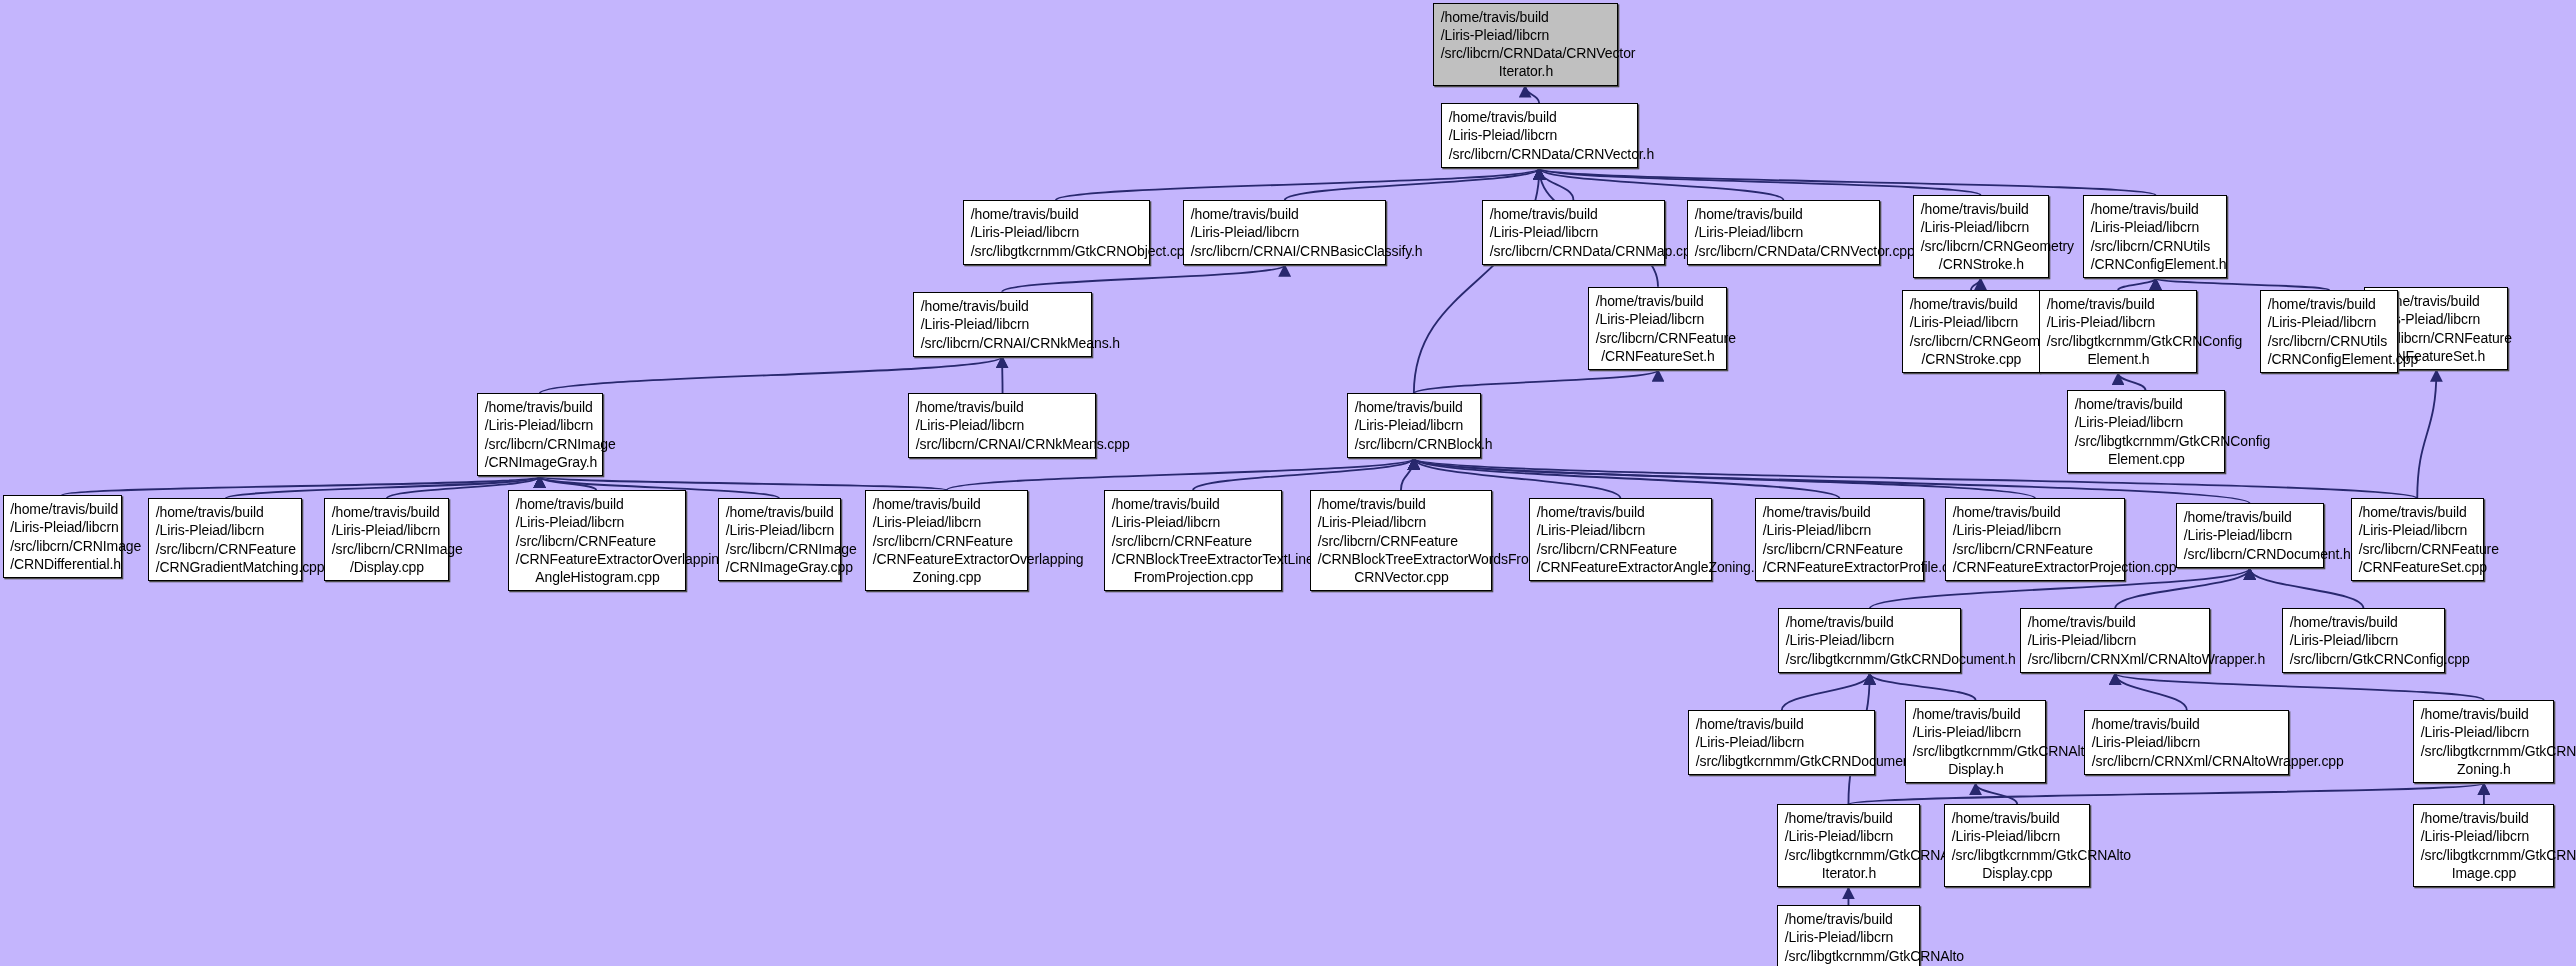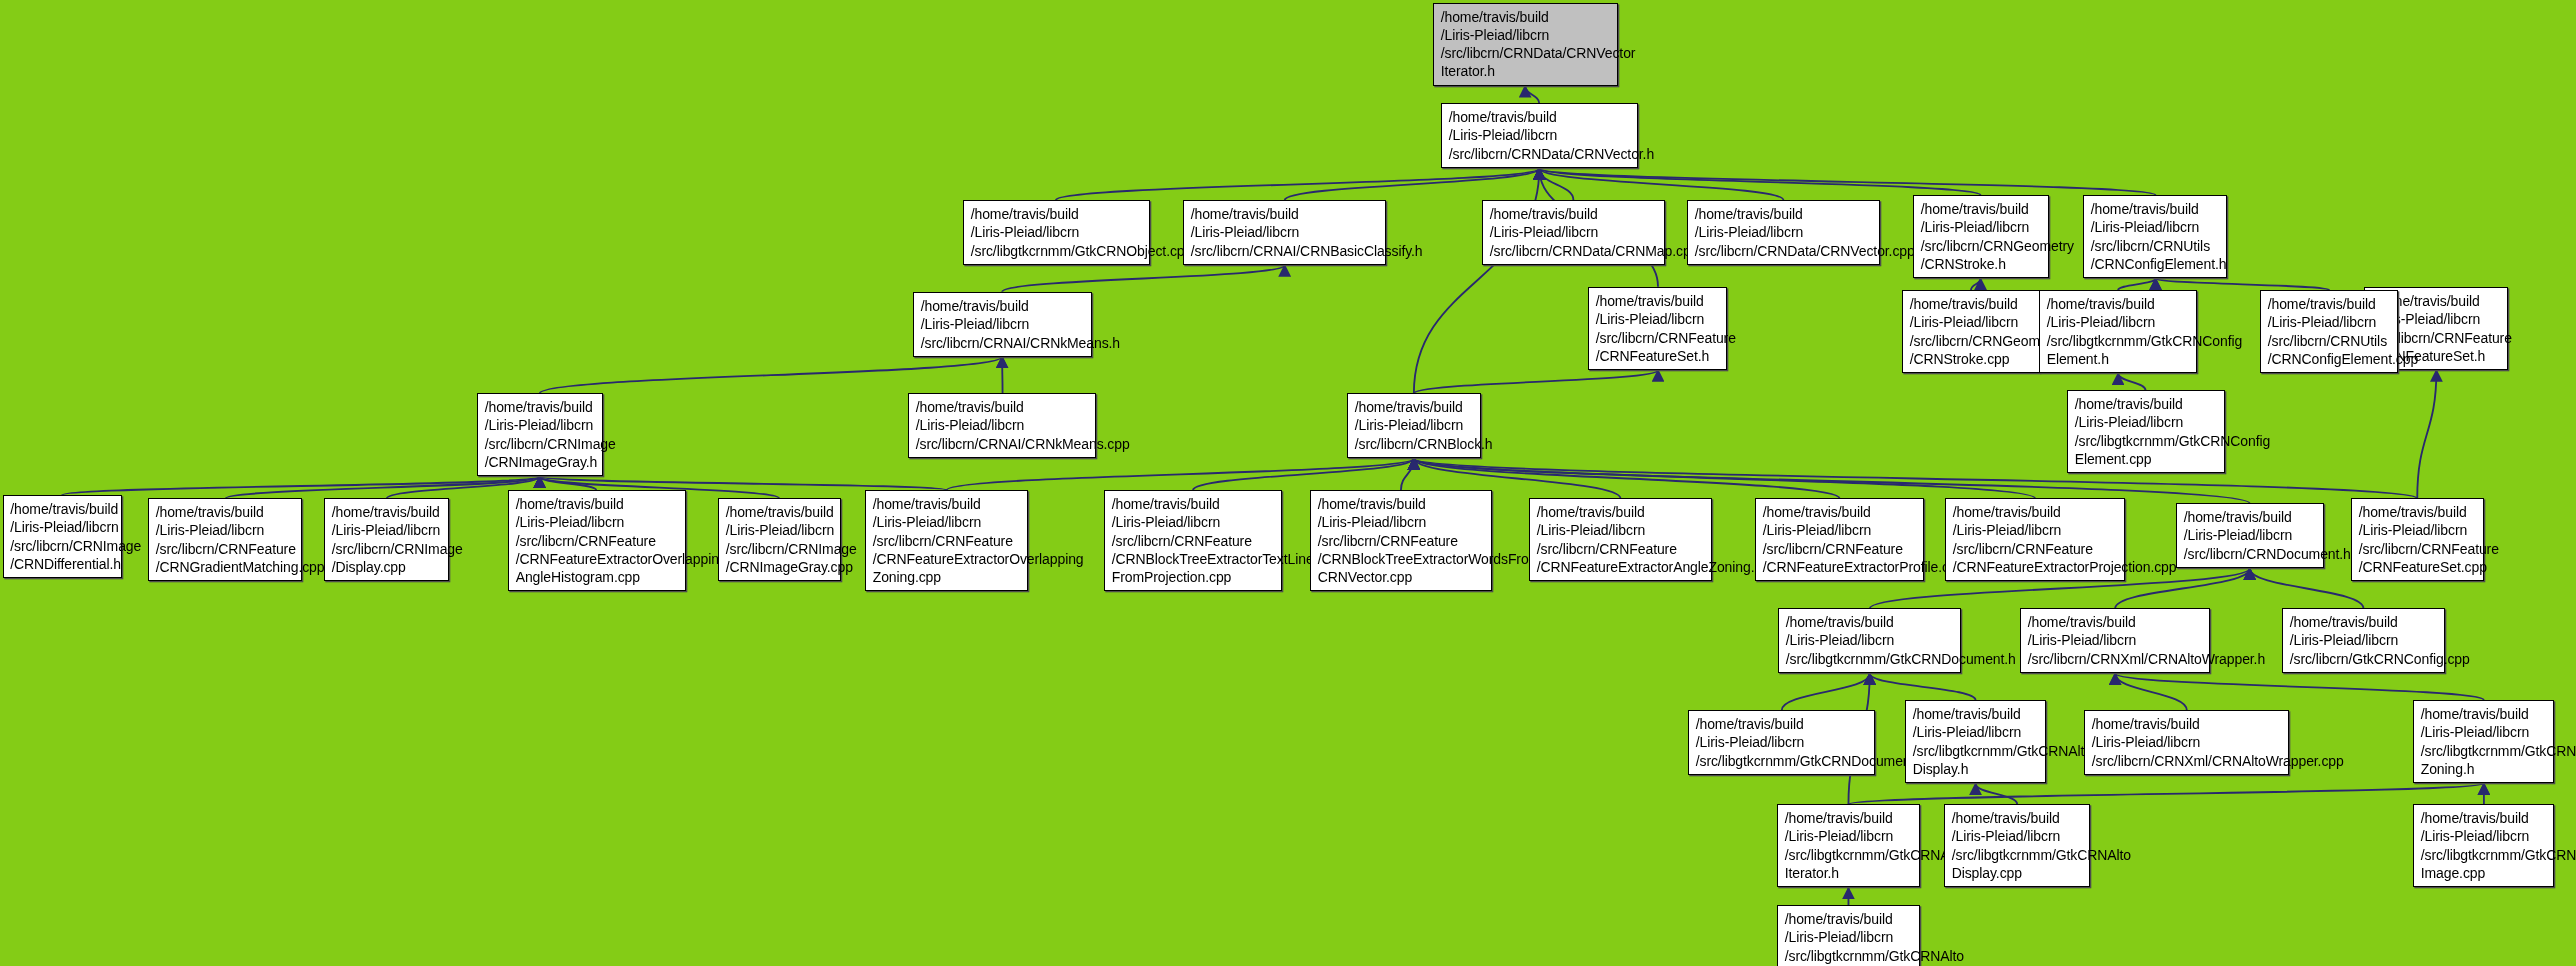--- a/index.html
+++ b/index.html
@@ -4,21 +4,21 @@
 <style>
   html, body {
     margin: 0;
     padding: 0;
     background: #ffffff;
   }
   #graph {
     position: relative;
     width: 2576px;
     height: 967px;
-    background: #84cc16;
+    background: #c4b5fd;
     font-family: "Liberation Sans", sans-serif;
     overflow: hidden;
   }
   #edges {
     position: absolute;
     left: 0;
     top: 0;
     width: 2576px;
     height: 967px;
     pointer-events: none;
@@ -36,20 +36,21 @@
     letter-spacing: -0.1px;
     box-shadow: 1.3px 1.3px 0 0 #4d4d4d;
   }
   .node.root {
     background: #c0c0c0;
   }
   .node .ln {
     display: block;
   }
   .node .ln.c {
+    text-align: center;
   }
 </style>
 </head>
 <body>
 
 <div id="graph">
   <svg id="edges" viewBox="0 0 3091 1160" width="2576" height="967">
     <defs>
       <marker id="arrow" viewBox="0 0 10 10" refX="9" refY="5" markerWidth="7" markerHeight="7" orient="auto-start-reverse">
         <path d="M 0 0 L 10 5 L 0 10 z" fill="#28286e"></path>

